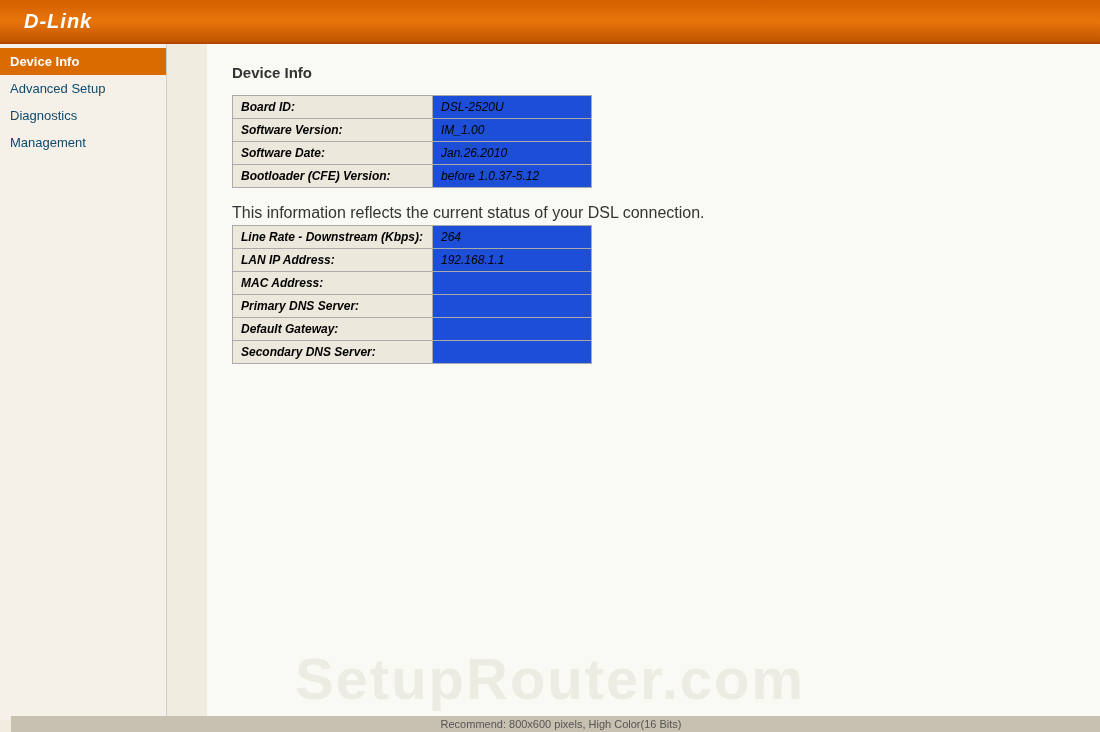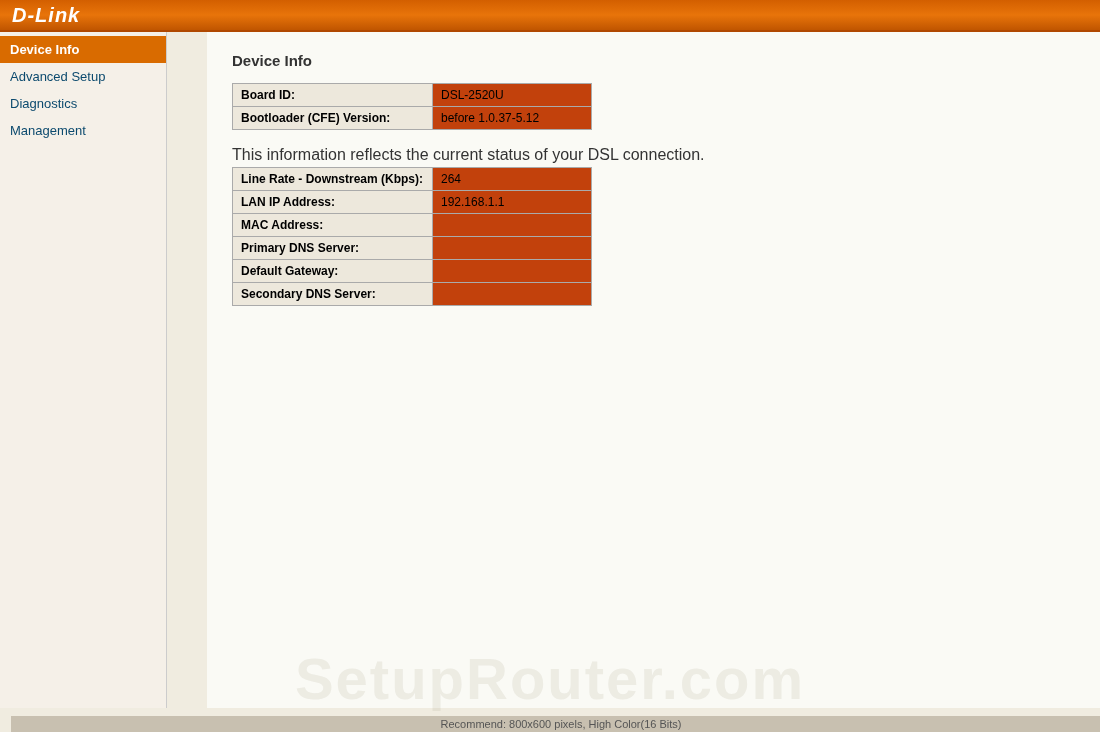--- a/index.html
+++ b/index.html
@@ -9,24 +9,24 @@
       background: #f0ece0;
       width: 1100px;
       height: 732px;
       overflow: hidden;
       position: relative;
     }
 
     
     #header {
       background: linear-gradient(to bottom, #d35f00, #e8740a, #c05500);
-      height: 32px;
+      height: 44px;
       display: flex;
       align-items: center;
-      padding: 0 12px;
+      padding: 0 24px;
       border-bottom: 2px solid #b04800;
     }
     #logo-text {
       color: white;
       font-size: 20px;
       font-weight: bold;
       font-style: italic;
       letter-spacing: 1px;
     }
     #logo-text span {
@@ -74,35 +74,36 @@
       font-weight: bold;
       color: #333;
       margin-bottom: 14px;
     }
 
     
     .info-table {
       border-collapse: collapse;
       margin-bottom: 16px;
       min-width: 360px;
+      font-style: italic;
     }
     .info-table td {
       border: 1px solid #aaa;
       padding: 4px 8px;
       font-size: 12px;
       background: #f8f6f0;
     }
     .info-table td:first-child {
       font-weight: bold;
       background: #ede8dc;
       width: 200px;
       white-space: nowrap;
     }
     .info-table td:last-child {
-      background: #c2410c;
+      background: #1d4ed8;
       min-width: 130px;
     }
 
     #status-text {
       font-size: 16px;
       color: #333;
       margin-bottom: 3px;
     }
 
     
@@ -166,20 +167,28 @@
   <div id="main">
     <div id="page-title">Device Info</div>
 
     <table class="info-table">
       <tbody id="device-table-body">
       <tr>
             <td>Board ID:</td>
             <td>DSL-2520U</td>
           </tr>
           <tr>
+            <td>Software Version:</td>
+            <td>IM_1.00</td>
+          </tr>
+          <tr>
+            <td>Software Date:</td>
+            <td>Jan.26.2010</td>
+          </tr>
+          <tr>
             <td>Bootloader (CFE) Version:</td>
             <td>before 1.0.37-5.12</td>
           </tr>
         </tbody>
     </table>
 
     <div id="status-text">This information reflects the current status of your DSL connection.</div>
 
     <table class="info-table">
       <tbody id="connection-table-body">

